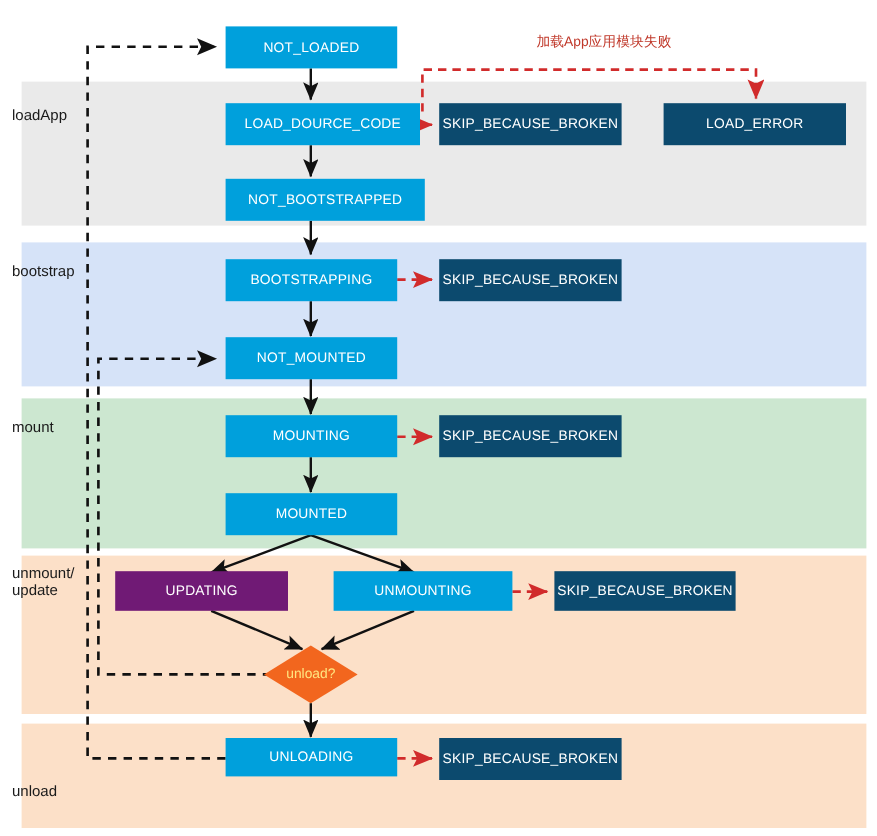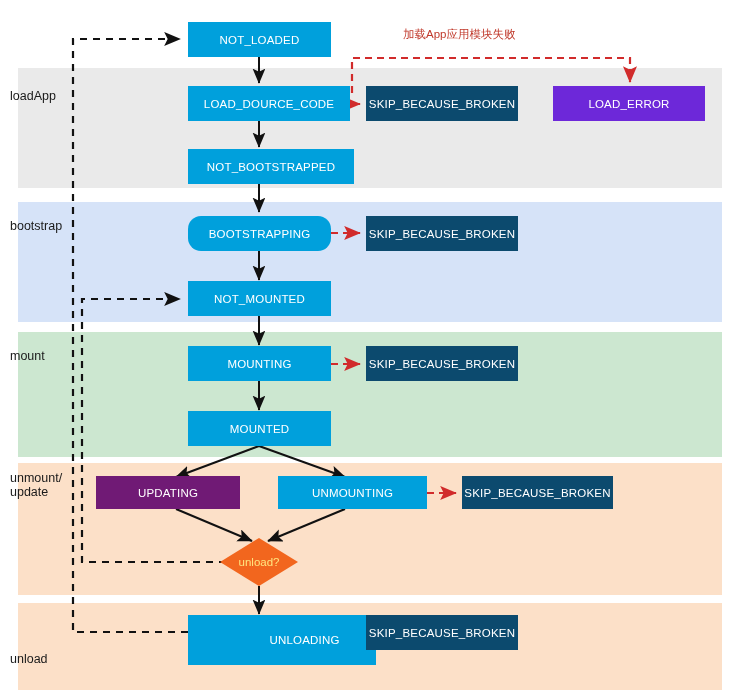--- a/index.html
+++ b/index.html
@@ -7,21 +7,21 @@
   #stage{position:relative;width:731px;height:697px;background:#ffffff;overflow:hidden;}
   #svglayer{position:absolute;left:0;top:0;width:731px;height:697px;}
   .band{position:absolute;}
   .band-label{position:absolute;color:#1a1a1a;font-size:12.5px;line-height:14px;white-space:pre-line;}
   .node{position:absolute;display:flex;align-items:center;justify-content:center;
         text-align:center;color:#ffffff;font-size:11.5px;letter-spacing:.2px;
         font-family:"Liberation Sans","DejaVu Sans",sans-serif;}
   .n-blue{background:#00A0DC;}
   .n-lightblue{background:#701a75;}
   .n-maroon{background:#0c4a6e;}
-  .n-red{background:#6d28d9;text-align:center;}
+  .n-red{background:#0c4a6e;text-align:center;}
   .diamond{position:absolute;}
   .diamond .dlabel{position:absolute;left:0;top:0;width:100%;height:100%;
         display:flex;align-items:center;justify-content:center;color:#FFE680;font-size:11.5px;}
   .note{position:absolute;color:#C0392B;font-size:11.5px;white-space:nowrap;
         font-family:"Liberation Sans","DejaVu Sans",sans-serif;}
 </style>
 </head>
 <body>
 
 <div id="stage">
@@ -78,51 +78,51 @@
       <line x1="331" y1="104" x2="360" y2="104" marker-end="url(#ahR)"></line>
       <line x1="331" y1="233" x2="360" y2="233" marker-end="url(#ahR)"></line>
       <line x1="331" y1="364" x2="360" y2="364" marker-end="url(#ahR)"></line>
       <line x1="427" y1="493" x2="456" y2="493" marker-end="url(#ahR)"></line>
       <line x1="331" y1="632" x2="360" y2="632" marker-end="url(#ahR)"></line>
 
       <path d="M331,96 L352,96 L352,58 L630,58 L630,82" marker-end="url(#ahR)"></path>
     </g>
   </svg>
 
-  <div class="note" style="left:403px;top:27px;">加载App应用模块失败</div>
+  <div class="note" style="left:447px;top:27px;">加载App应用模块失败</div>
 
   <div class="node n-blue" style="left:188px;top:22px;width:143px;height:35px;">NOT_LOADED</div>
 
   <div class="node n-blue" style="left:188px;top:86px;width:162px;height:35px;">LOAD_DOURCE_CODE</div>
 
   <div class="node n-maroon" style="left:366px;top:86px;width:152px;height:35px;">SKIP_BECAUSE_BROKEN</div>
 
   <div class="node n-red" style="left:553px;top:86px;width:152px;height:35px;">LOAD_ERROR</div>
 
   <div class="node n-blue" style="left:188px;top:149px;width:166px;height:35px;">NOT_BOOTSTRAPPED</div>
 
-  <div class="node n-blue" style="left:188px;top:216px;width:143px;height:35px;border-radius:13px;">BOOTSTRAPPING</div>
+  <div class="node n-blue" style="left:188px;top:216px;width:143px;height:35px;">BOOTSTRAPPING</div>
 
   <div class="node n-maroon" style="left:366px;top:216px;width:152px;height:35px;">SKIP_BECAUSE_BROKEN</div>
 
   <div class="node n-blue" style="left:188px;top:281px;width:143px;height:35px;">NOT_MOUNTED</div>
 
   <div class="node n-blue" style="left:188px;top:346px;width:143px;height:35px;">MOUNTING</div>
 
   <div class="node n-maroon" style="left:366px;top:346px;width:152px;height:35px;">SKIP_BECAUSE_BROKEN</div>
 
   <div class="node n-blue" style="left:188px;top:411px;width:143px;height:35px;">MOUNTED</div>
 
   <div class="node n-lightblue" style="left:96px;top:476px;width:144px;height:33px;">UPDATING</div>
 
   <div class="node n-blue" style="left:278px;top:476px;width:149px;height:33px;">UNMOUNTING</div>
 
   <div class="node n-maroon" style="left:462px;top:476px;width:151px;height:33px;">SKIP_BECAUSE_BROKEN</div>
 
-  <div class="node n-blue" style="left:188px;top:615px;width:143px;height:50px;padding-left:45px;">UNLOADING</div>
+  <div class="node n-blue" style="left:188px;top:615px;width:143px;height:32px;">UNLOADING</div>
 
   <div class="node n-maroon" style="left:366px;top:615px;width:152px;height:35px;">SKIP_BECAUSE_BROKEN</div>
 
   <div class="diamond" style="left:219px;top:537px;width:80px;height:50px;">
     <svg width="80" height="50" viewBox="0 0 80 50">
       <polygon points="40,1 79,25 40,49 1,25" fill="#F2661E"></polygon>
     </svg>
     <span class="dlabel">unload?</span>
   </div>
 

